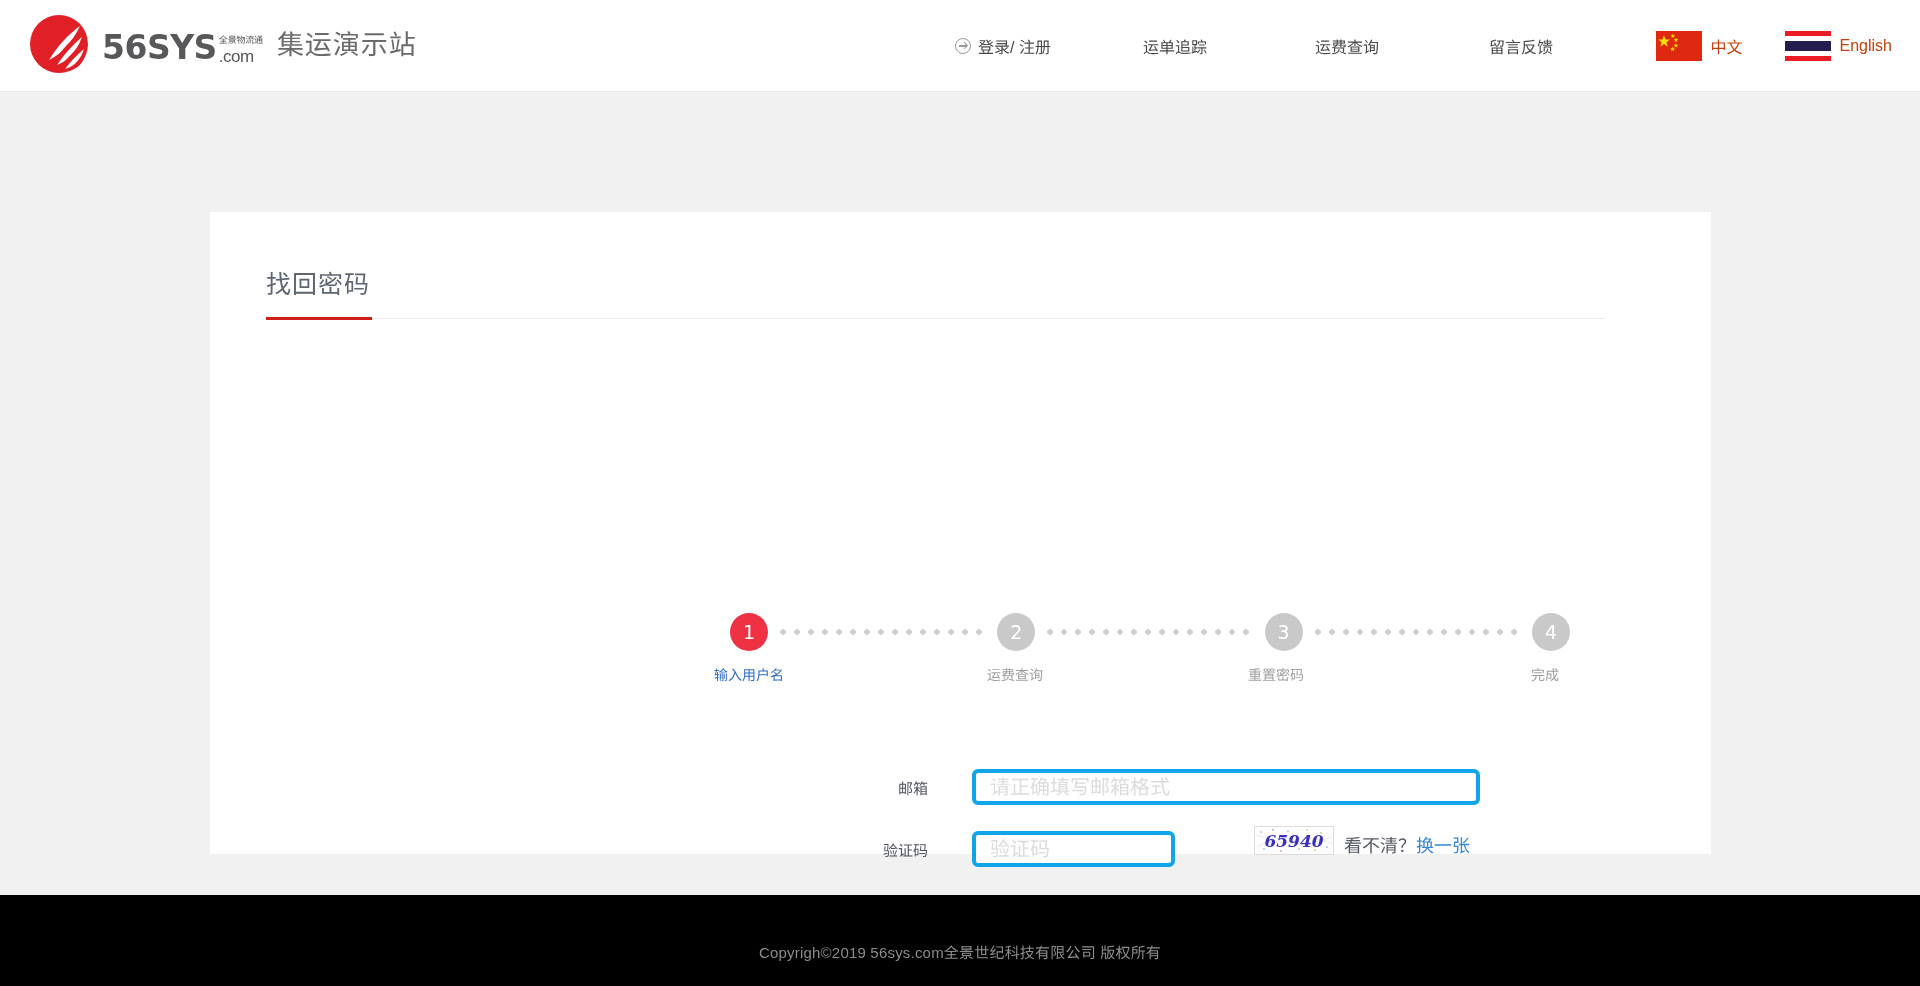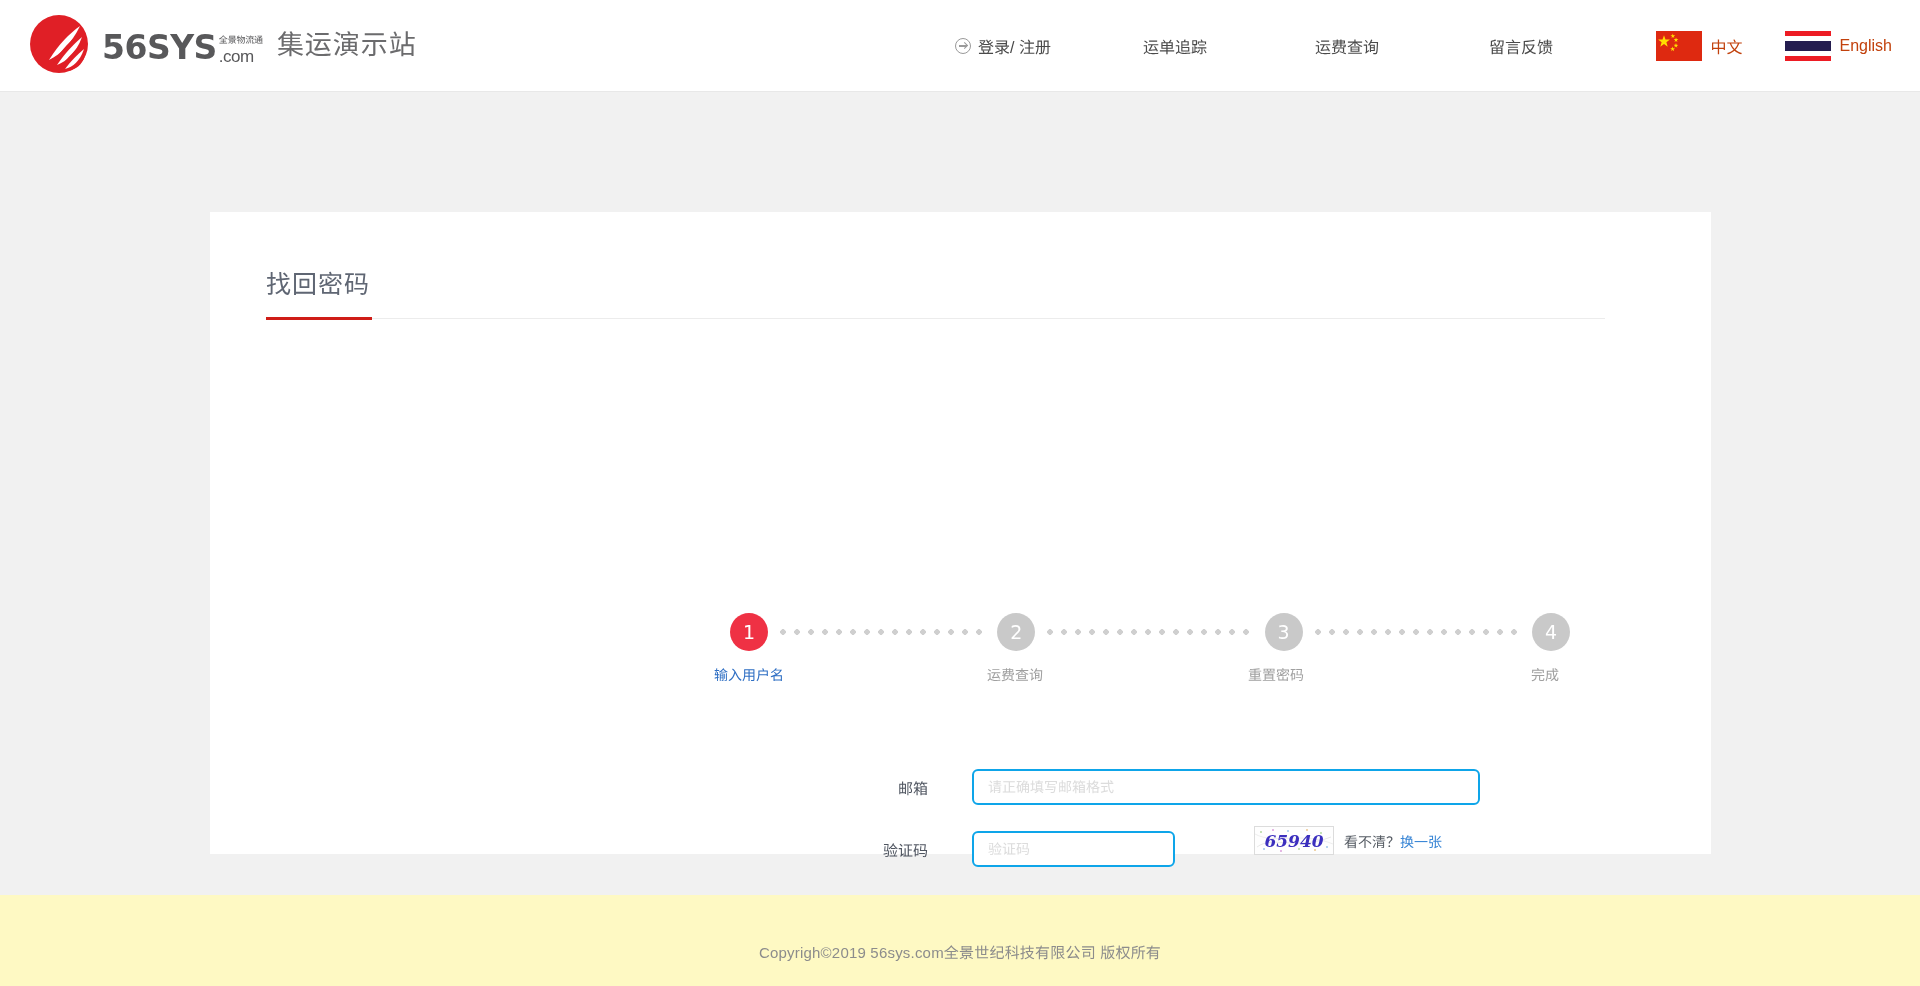--- a/index.html
+++ b/index.html
@@ -154,52 +154,52 @@
     display: flex; align-items: center; height: 40px;
     position: relative;
   }
   .form-row + .form-row { margin-top: 22px; }
   .field-label {
     position: absolute; left: 0; width: 740px; text-align: right;
     font-size: 15px; color: #4f5560; padding-right: 22px;
   }
   .text-input {
     position: absolute; left: 762px;
-    height: 36px; border: 2px solid #0ea5e9; border-radius: 6px;
-    background: #fff; font-size: 14px; color: #333;
+    height: 36px; border: 4px solid #0ea5e9; border-radius: 6px;
+    background: #fff; font-size: 20px; color: #333;
     padding: 0 14px; outline: none;
     font-family: "Liberation Sans", sans-serif;
   }
   .text-input::placeholder { color: #dcdcdc; }
   .input-email { width: 508px; }
   .input-captcha { width: 203px; }
 
   .captcha-img {
     position: absolute; left: 1044px; top: -3px;
     width: 80px; height: 29px; border: 1px solid #dcdcdc;
     background: #ef4444; overflow: hidden; cursor: pointer;
   }
   .captcha-hint {
     position: absolute; left: 1134px; top: 2px;
-    font-size: 14px; color: #555b63; white-space: nowrap;
+    font-size: 18px; color: #555b63; white-space: nowrap;
   }
   .captcha-refresh { color: #3b87d6; cursor: pointer; }
 
   .submit-row { margin-top: 46px; position: relative; height: 44px; }
   .submit-btn {
     position: absolute; left: 820px; width: 278px; height: 44px;
     background: #ef3144; border: none; border-radius: 6px;
     color: #ffffff; font-size: 20px; letter-spacing: 10px; text-indent: 10px;
     cursor: pointer; font-family: "Liberation Sans", sans-serif;
   }
 
   
   .footer {
     position: absolute; left: 0; top: 895px;
-    width: 1920px; height: 91px; background: #fef9c3;
+    width: 1920px; height: 91px; background: #000000;
     display: flex; align-items: flex-start; justify-content: center;
   }
   .footer-text {
     margin-top: 46px; font-size: 15px; color: #8c8c8c; letter-spacing: 0.2px;
   }
 </style>
 </head>
 <body>
 
 <div class="page">

